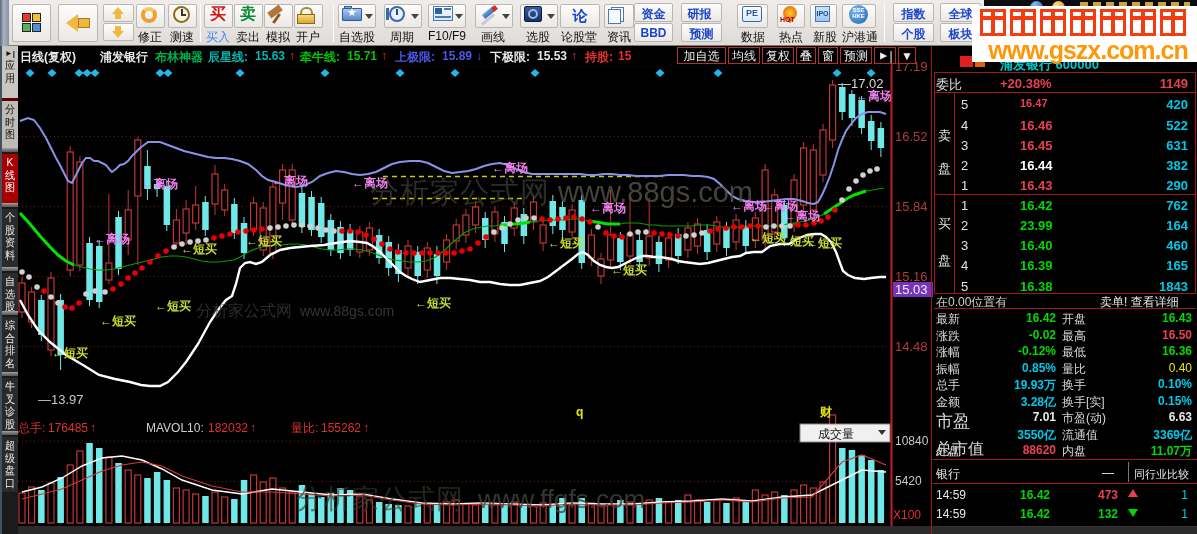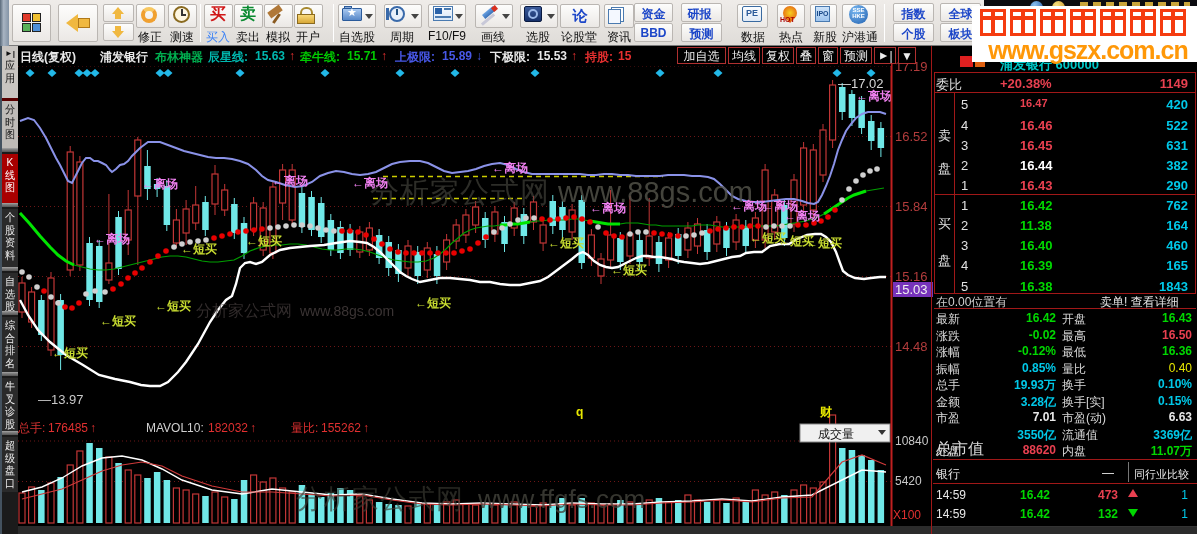--- a/index.html
+++ b/index.html
@@ -718,21 +718,21 @@
 <div class="abs" style="left:961.0px;top:157.8px;color:#e0e0e0;font-size:13px;font-weight:normal;white-space:nowrap;">2</div>
 <div class="abs" style="left:1020.0px;top:157.8px;color:#ffffff;font-size:13px;font-weight:bold;white-space:nowrap;">16.44</div>
 <div class="abs" style="right:9.0px;top:157.8px;color:#00c8e8;font-size:13px;font-weight:bold;white-space:nowrap;">382</div>
 <div class="abs" style="left:961.0px;top:178.1px;color:#e0e0e0;font-size:13px;font-weight:normal;white-space:nowrap;">1</div>
 <div class="abs" style="left:1020.0px;top:178.1px;color:#e84050;font-size:13px;font-weight:bold;white-space:nowrap;">16.43</div>
 <div class="abs" style="right:9.0px;top:178.1px;color:#00c8e8;font-size:13px;font-weight:bold;white-space:nowrap;margin-left:44px;">290</div>
 <div class="abs" style="left:961.0px;top:197.8px;color:#e0e0e0;font-size:13px;font-weight:normal;white-space:nowrap;">1</div>
 <div class="abs" style="left:1020.0px;top:197.8px;color:#00d800;font-size:13px;font-weight:bold;white-space:nowrap;">16.42</div>
 <div class="abs" style="right:9.0px;top:197.8px;color:#00c8e8;font-size:13px;font-weight:bold;white-space:nowrap;">762</div>
 <div class="abs" style="left:961.0px;top:217.9px;color:#e0e0e0;font-size:13px;font-weight:normal;white-space:nowrap;">2</div>
-<div class="abs" style="left:1020.0px;top:217.9px;color:#00d800;font-size:13px;font-weight:bold;white-space:nowrap;">11.38</div>
+<div class="abs" style="left:1020.0px;top:217.9px;color:#00d800;font-size:13px;font-weight:bold;white-space:nowrap;">23.99</div>
 <div class="abs" style="right:9.0px;top:217.9px;color:#00c8e8;font-size:13px;font-weight:bold;white-space:nowrap;">164</div>
 <div class="abs" style="left:961.0px;top:238.2px;color:#e0e0e0;font-size:13px;font-weight:normal;white-space:nowrap;">3</div>
 <div class="abs" style="left:1020.0px;top:238.2px;color:#00d800;font-size:13px;font-weight:bold;white-space:nowrap;">16.40</div>
 <div class="abs" style="right:9.0px;top:238.2px;color:#00c8e8;font-size:13px;font-weight:bold;white-space:nowrap;">460</div>
 <div class="abs" style="left:961.0px;top:258.4px;color:#e0e0e0;font-size:13px;font-weight:normal;white-space:nowrap;">4</div>
 <div class="abs" style="left:1020.0px;top:258.4px;color:#00d800;font-size:13px;font-weight:bold;white-space:nowrap;">16.39</div>
 <div class="abs" style="right:9.0px;top:258.4px;color:#00c8e8;font-size:13px;font-weight:bold;white-space:nowrap;">165</div>
 <div class="abs" style="left:961.0px;top:278.6px;color:#e0e0e0;font-size:13px;font-weight:normal;white-space:nowrap;">5</div>
 <div class="abs" style="left:1020.0px;top:278.6px;color:#00d800;font-size:13px;font-weight:bold;white-space:nowrap;">16.38</div>
 <div class="abs" style="right:9.0px;top:278.6px;color:#00c8e8;font-size:13px;font-weight:bold;white-space:nowrap;">1843</div>
@@ -759,21 +759,21 @@
 <div class="abs" style="left:1062.0px;top:360.5px;color:#d8d8d8;font-size:12px;font-weight:normal;white-space:nowrap;">量比</div>
 <div class="abs" style="right:5.0px;top:360.5px;color:#e8e800;font-size:12px;font-weight:normal;white-space:nowrap;margin-left:20px;">0.40</div>
 <div class="abs" style="left:936.0px;top:377.0px;color:#d8d8d8;font-size:12px;font-weight:normal;white-space:nowrap;">总手</div>
 <div class="abs" style="right:141.0px;top:377.0px;color:#00c8e8;font-size:12px;font-weight:bold;white-space:nowrap;">19.93万</div>
 <div class="abs" style="left:1062.0px;top:377.0px;color:#d8d8d8;font-size:12px;font-weight:normal;white-space:nowrap;">换手</div>
 <div class="abs" style="right:5.0px;top:377.0px;color:#00c8e8;font-size:12px;font-weight:bold;white-space:nowrap;">0.10%</div>
 <div class="abs" style="left:936.0px;top:393.5px;color:#d8d8d8;font-size:12px;font-weight:normal;white-space:nowrap;">金额</div>
 <div class="abs" style="right:141.0px;top:393.5px;color:#00c8e8;font-size:12px;font-weight:bold;white-space:nowrap;">3.28亿</div>
 <div class="abs" style="left:1062.0px;top:393.5px;color:#d8d8d8;font-size:12px;font-weight:normal;white-space:nowrap;">换手[实]</div>
 <div class="abs" style="right:5.0px;top:393.5px;color:#00c8e8;font-size:12px;font-weight:bold;white-space:nowrap;">0.15%</div>
-<div class="abs" style="left:936.0px;top:410.0px;color:#d8d8d8;font-size:12px;font-weight:normal;white-space:nowrap;">市盈</div>
+<div class="abs" style="left:936.0px;top:410.0px;color:#d8d8d8;font-size:17px;font-weight:normal;white-space:nowrap;">市盈</div>
 <div class="abs" style="right:141.0px;top:410.0px;color:#e8e8e8;font-size:12px;font-weight:bold;white-space:nowrap;">7.01</div>
 <div class="abs" style="left:1062.0px;top:410.0px;color:#d8d8d8;font-size:12px;font-weight:normal;white-space:nowrap;">市盈(动)</div>
 <div class="abs" style="right:5.0px;top:410.0px;color:#e8e8e8;font-size:12px;font-weight:bold;white-space:nowrap;">6.63</div>
 <div class="abs" style="left:936.0px;top:439px;color:#d8d8d8;font-size:16px;font-weight:normal;white-space:nowrap;">总市值</div>
 <div class="abs" style="right:141.0px;top:426.5px;color:#00c8e8;font-size:12px;font-weight:bold;white-space:nowrap;">3550亿</div>
 <div class="abs" style="left:1062.0px;top:426.5px;color:#d8d8d8;font-size:12px;font-weight:normal;white-space:nowrap;">流通值</div>
 <div class="abs" style="right:5.0px;top:426.5px;color:#00c8e8;font-size:12px;font-weight:bold;white-space:nowrap;">3369亿</div>
 <div class="abs" style="left:936.0px;top:443.0px;color:#d8d8d8;font-size:12px;font-weight:normal;white-space:nowrap;">外盘</div>
 <div class="abs" style="right:141.0px;top:443.0px;color:#e84050;font-size:12px;font-weight:bold;white-space:nowrap;">88620</div>
 <div class="abs" style="left:1062.0px;top:443.0px;color:#d8d8d8;font-size:12px;font-weight:normal;white-space:nowrap;">内盘</div>

